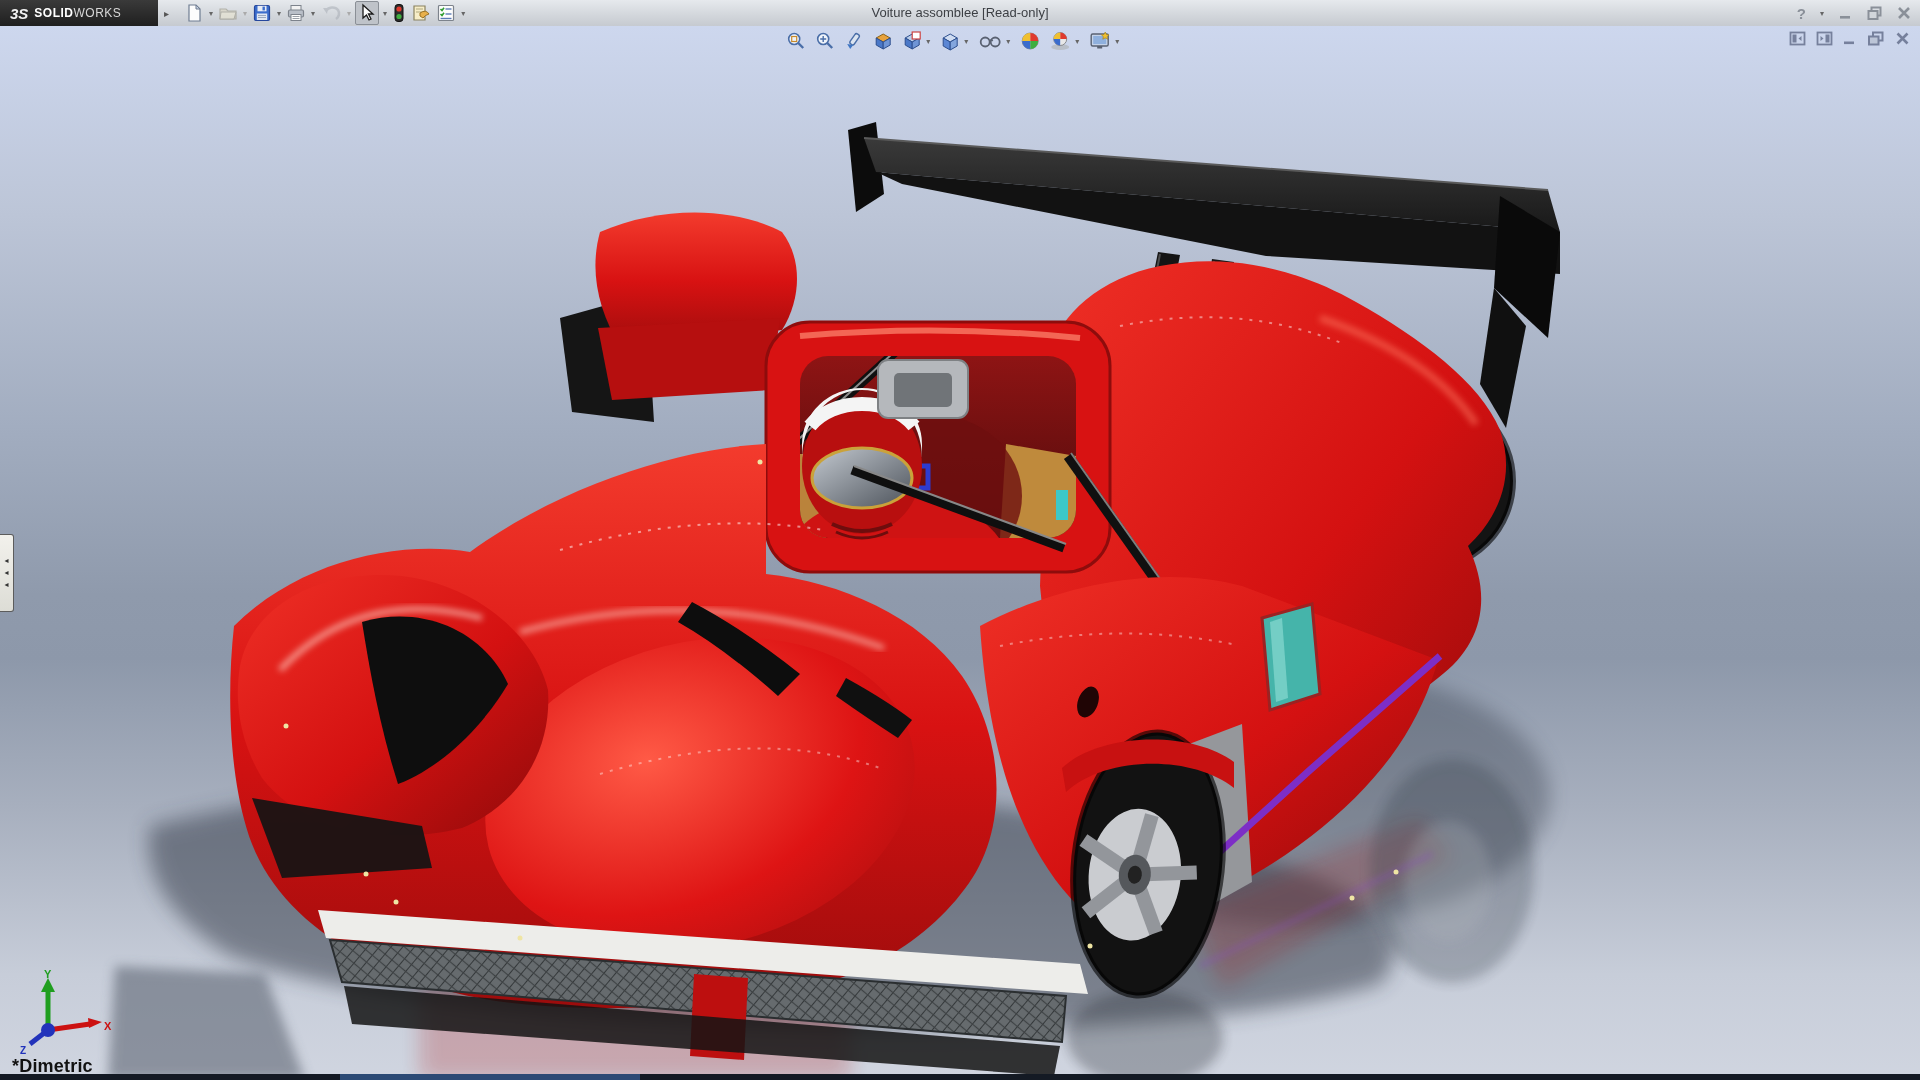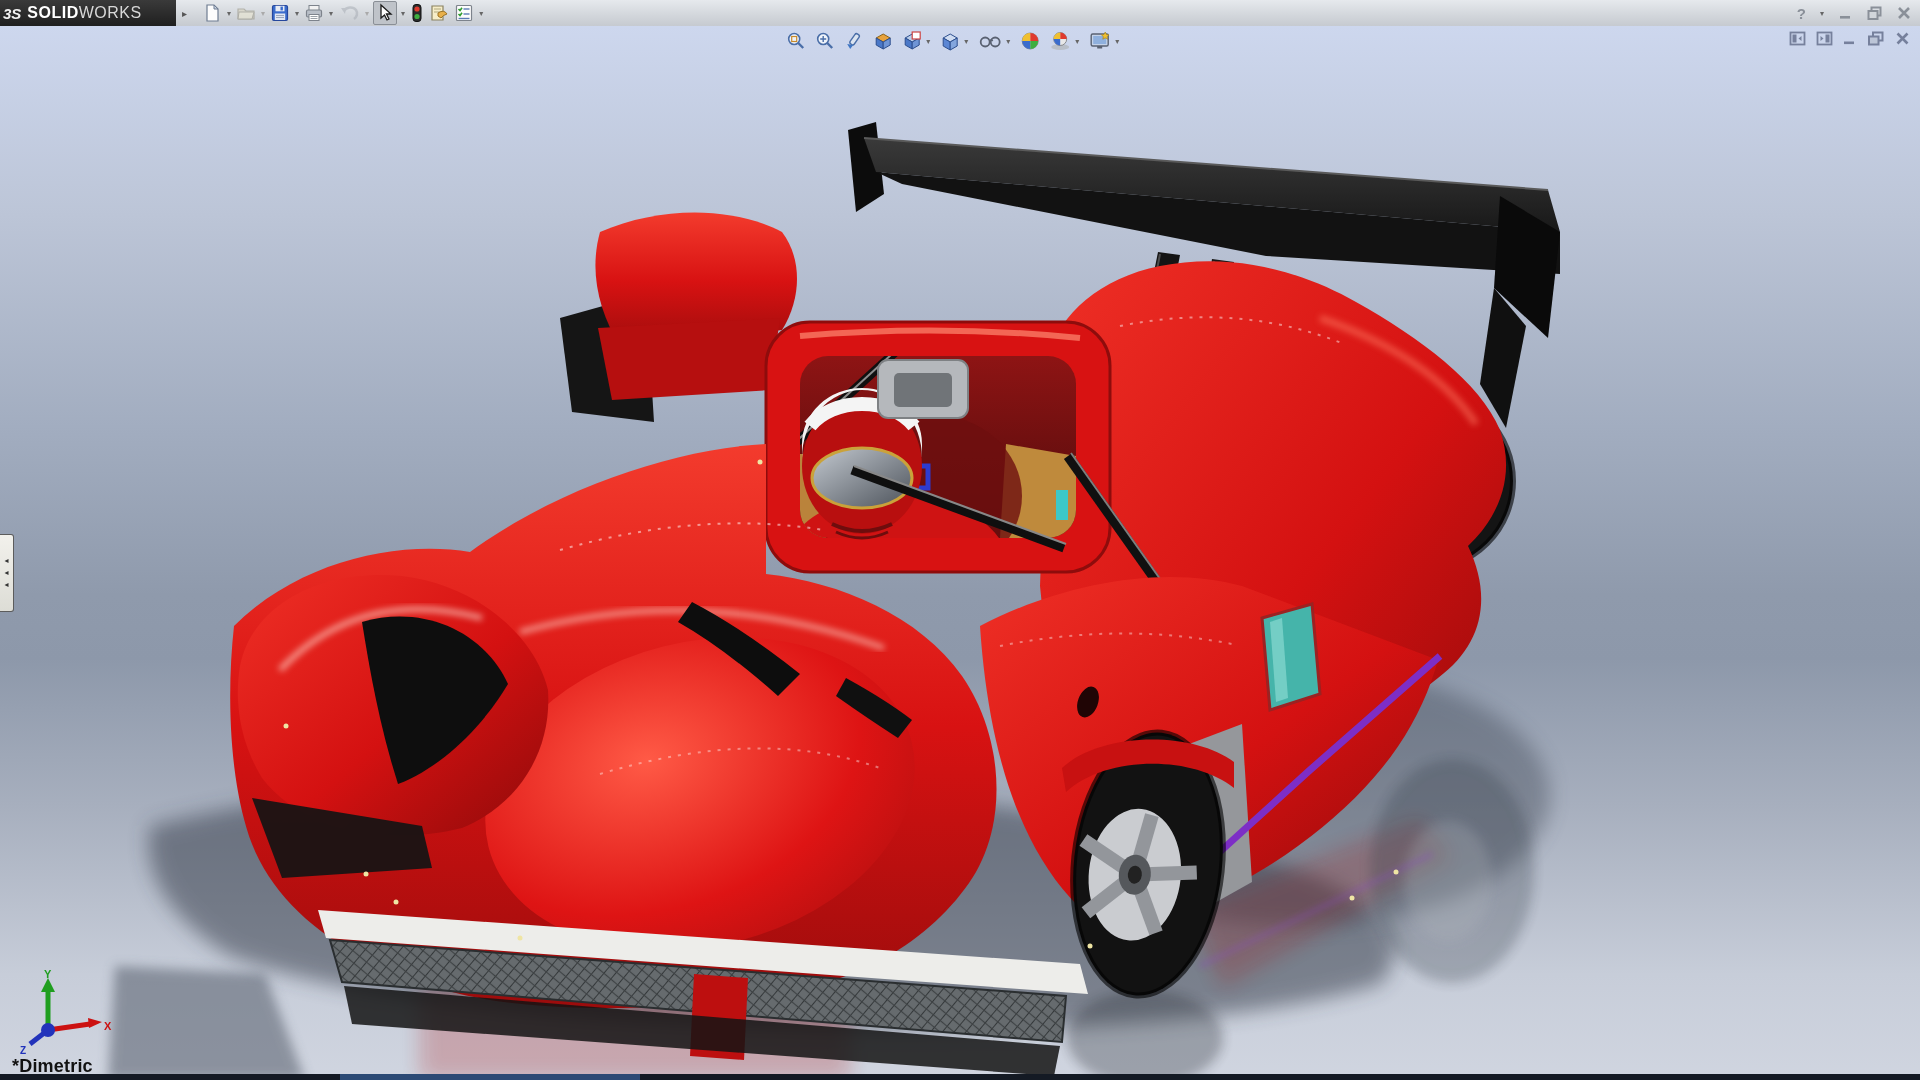--- a/index.html
+++ b/index.html
@@ -3,24 +3,24 @@
 <meta charset="utf-8">
 <style>
   html,body{margin:0;padding:0;width:1920px;height:1080px;overflow:hidden;
     font-family:"Liberation Sans",sans-serif;background:#000;}
   .app{position:relative;width:1920px;height:1080px;}
 
   
   .titlebar{position:absolute;top:0;left:0;width:1920px;height:26px;
     background:linear-gradient(#e6e9ed,#d2d6db 60%,#c6cad0);
     border-bottom:1px solid #11161f;display:flex;align-items:center;}
-  .logo-block{height:26px;width:176px;background:linear-gradient(#3a3a3a,#1f1f1f);
-    display:flex;align-items:center;padding-left:3px;box-sizing:border-box;color:#fff;}
+  .logo-block{height:26px;width:158px;background:linear-gradient(#3a3a3a,#1f1f1f);
+    display:flex;align-items:center;padding-left:10px;box-sizing:border-box;color:#fff;}
   .ds-mark{font-style:italic;font-weight:bold;font-size:15px;margin-right:6px;color:#f2f2f2;}
-  .brand{font-size:16px;letter-spacing:.5px;text-align:center;}
+  .brand{font-size:12px;letter-spacing:.5px;text-align:center;}
   .brand b{font-weight:bold;}
   .brand span.light{font-weight:normal;color:#d8d8d8;}
   .flyout{color:#555;font-size:10px;margin:0 8px 0 6px;}
   .tb-icons{display:flex;align-items:center;gap:2px;margin-left:6px;}
   .tb-btn{display:flex;align-items:center;height:22px;padding:0 1px;border-radius:2px;}
   .tb-btn.pressed{background:#bfc3c9;border:1px solid #8a8f96;}
   .tb-btn svg{display:block;}
   .caret{font-size:8px;color:#666;margin:0 2px;}
   .caret.dim{color:#aaa;}
   .win-title{position:absolute;left:0;right:0;text-align:center;top:5px;
@@ -147,20 +147,21 @@
           <path d="M4.5 6 l1.5 1.5 l2 -2.8" fill="none" stroke="#2f9c2f" stroke-width="1.6"></path>
           <line x1="9.5" y1="6" x2="15.5" y2="6" stroke="#5b7bb5" stroke-width="1.4"></line>
           <path d="M4.5 11 l1.5 1.5 l2 -2.8" fill="none" stroke="#2f9c2f" stroke-width="1.6"></path>
           <line x1="9.5" y1="11" x2="15.5" y2="11" stroke="#5b7bb5" stroke-width="1.4"></line>
           <line x1="4.5" y1="15.5" x2="15.5" y2="15.5" stroke="#5b7bb5" stroke-width="1.4"></line>
         </svg>
       </div>
         <span class="caret">▾</span>
     </div>
 
+    <div class="win-title">Voiture assomblee [Read-only]</div>
 
     <div class="title-controls">
       <span class="help">?</span>
       <span class="caret">▾</span>
       <svg width="16" height="16" viewBox="0 0 16 16">
         <rect x="2" y="11" width="10" height="2.6" fill="#8a9099"></rect>
       </svg>
       <svg width="18" height="16" viewBox="0 0 18 16">
         <rect x="5.5" y="2.5" width="9" height="8" fill="none" stroke="#8a9099" stroke-width="2"></rect>
         <rect x="2.5" y="6" width="9" height="8" fill="#d2d6db" stroke="#8a9099" stroke-width="2"></rect>

